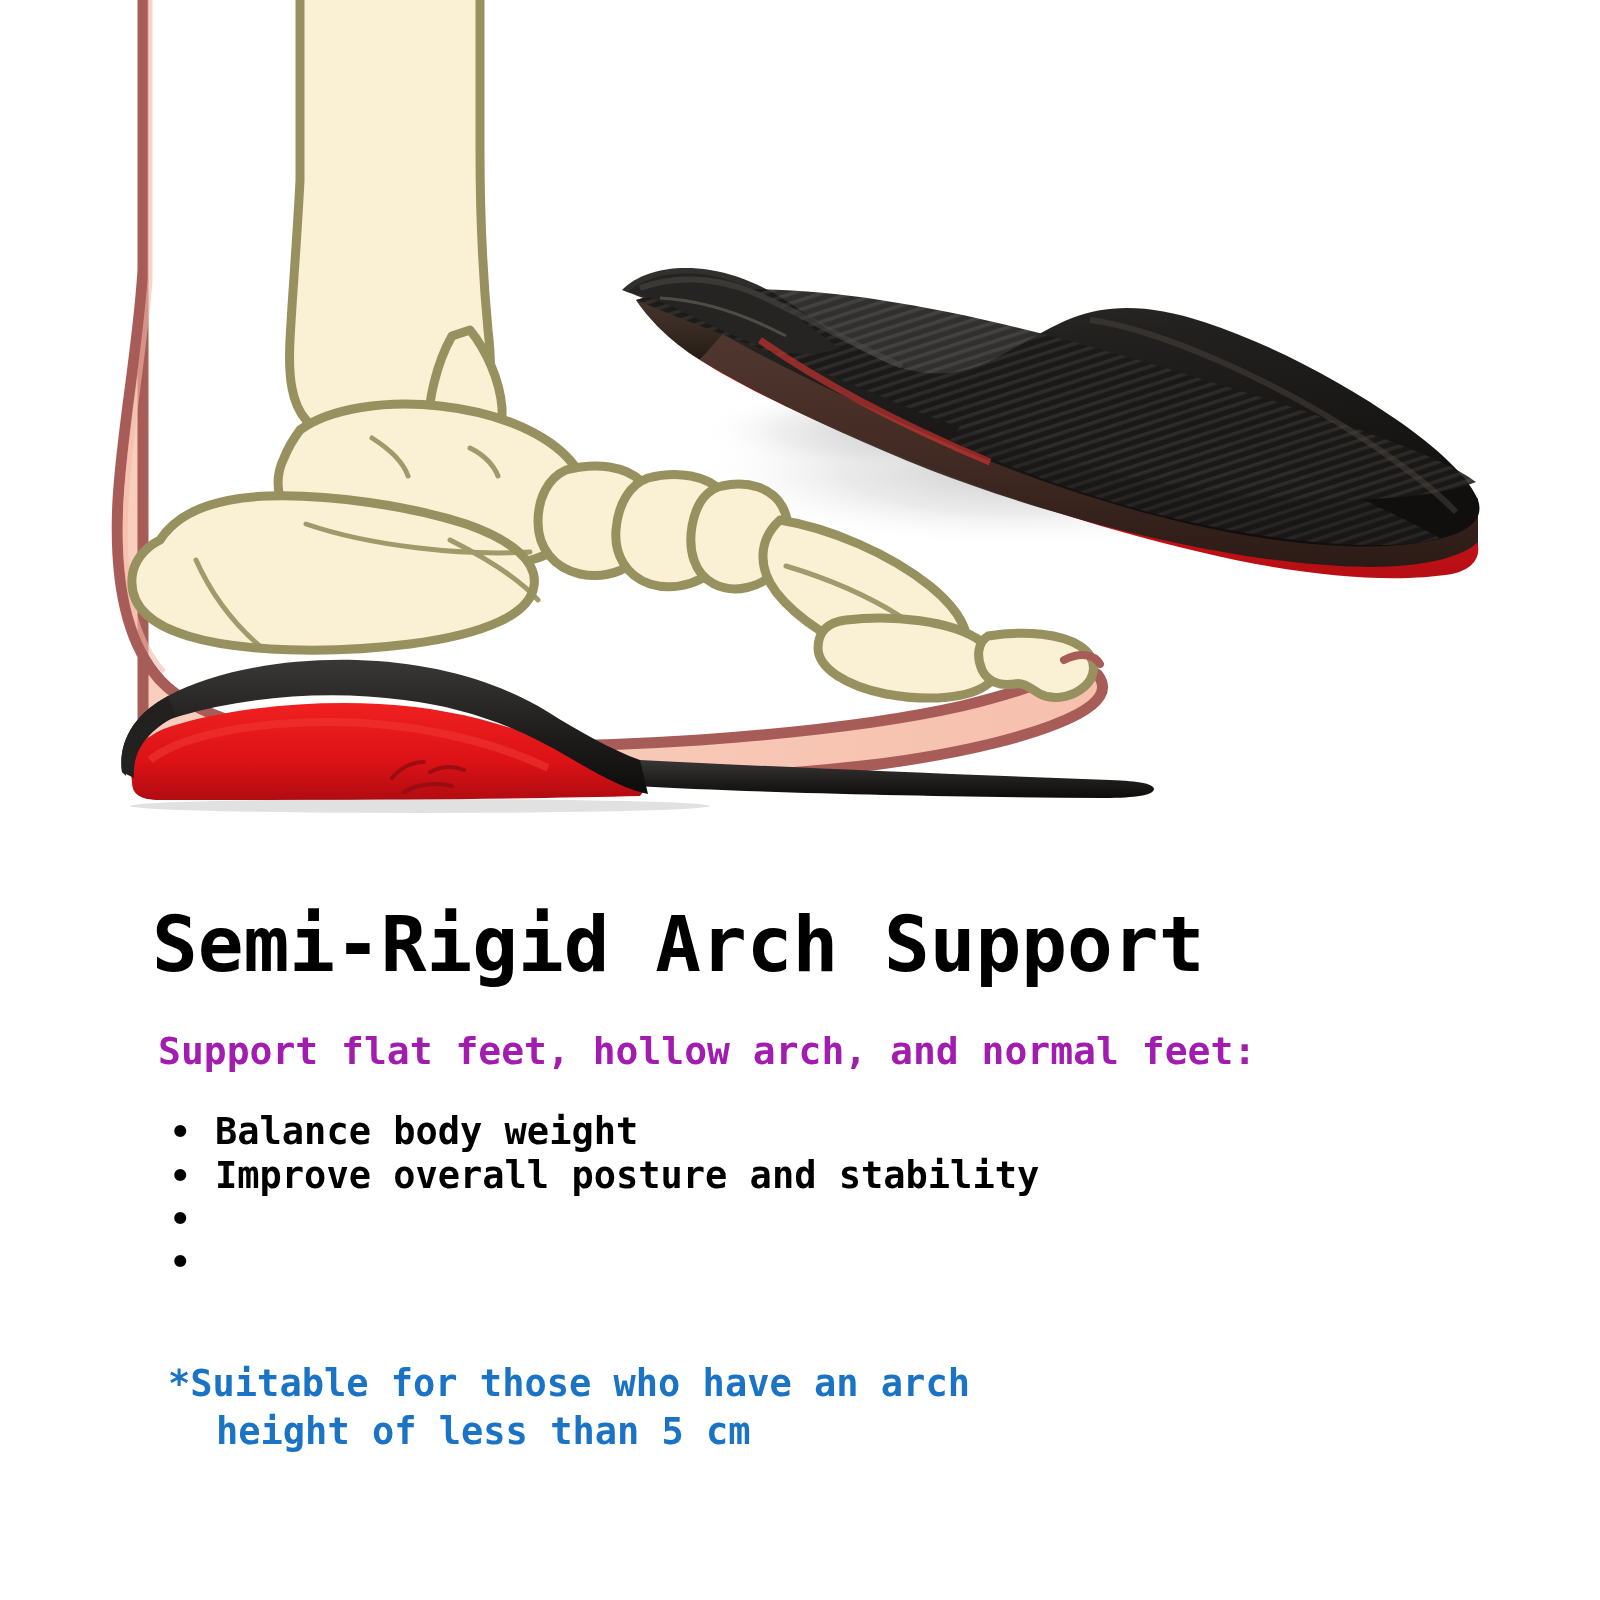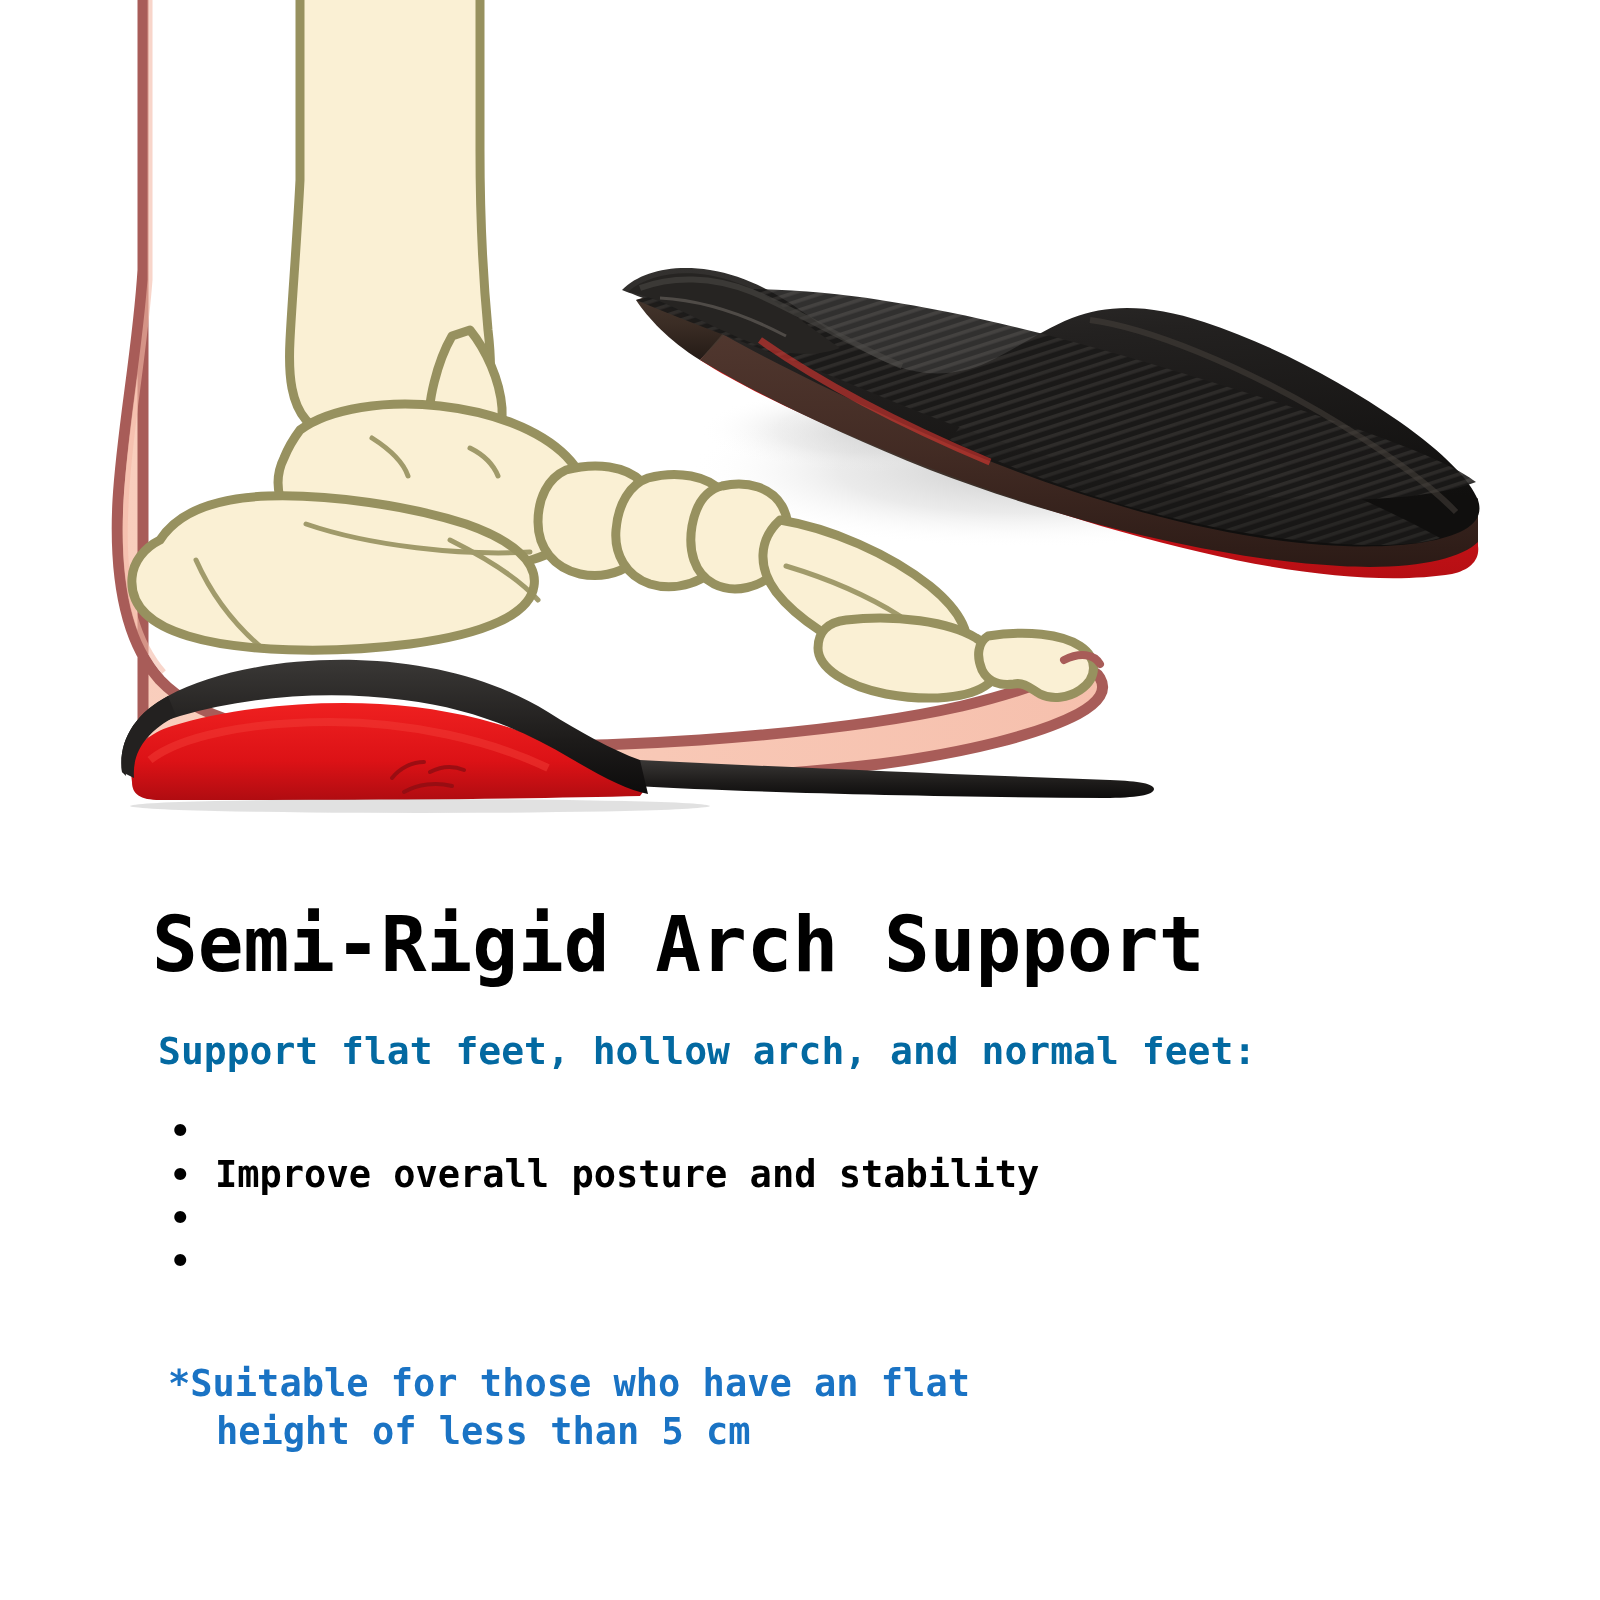--- a/index.html
+++ b/index.html
@@ -59,21 +59,21 @@
   }
 
   .subtitle {
     position: absolute;
     left: 158px;
     top: 148px;
     font-family: "DejaVu Sans Mono", monospace;
     font-weight: bold;
     font-size: 38px;
     line-height: 46px;
-    color: #0369a1;
+    color: #a21caf;
     white-space: nowrap;
   }
 
   .bullets {
     position: absolute;
     left: 170px;
     top: 230px;
     margin: 0;
     padding: 0;
     list-style: none;
@@ -414,33 +414,34 @@
 
   <div id="text-block">
 
     <div class="title">Semi-Rigid Arch Support</div>
 
     <div class="subtitle">Support flat feet, hollow arch, and normal feet:</div>
 
     <ul class="bullets">
       <li>
         <span class="bullet-dot">•</span>
+        <span>Balance body weight</span>
       </li>
       <li>
         <span class="bullet-dot">•</span>
         <span>Improve overall posture and stability</span>
       </li>
       <li>
         <span class="bullet-dot">•</span>
       </li>
       <li>
         <span class="bullet-dot">•</span>
       </li>
     </ul>
 
     <div class="footnote">
-      <span class="line1">*Suitable for those who have an flat</span>
+      <span class="line1">*Suitable for those who have an arch</span>
       <span class="line2">height of less than 5 cm</span>
     </div>
 
   </div>
 
 </div>
 
 </body></html>

